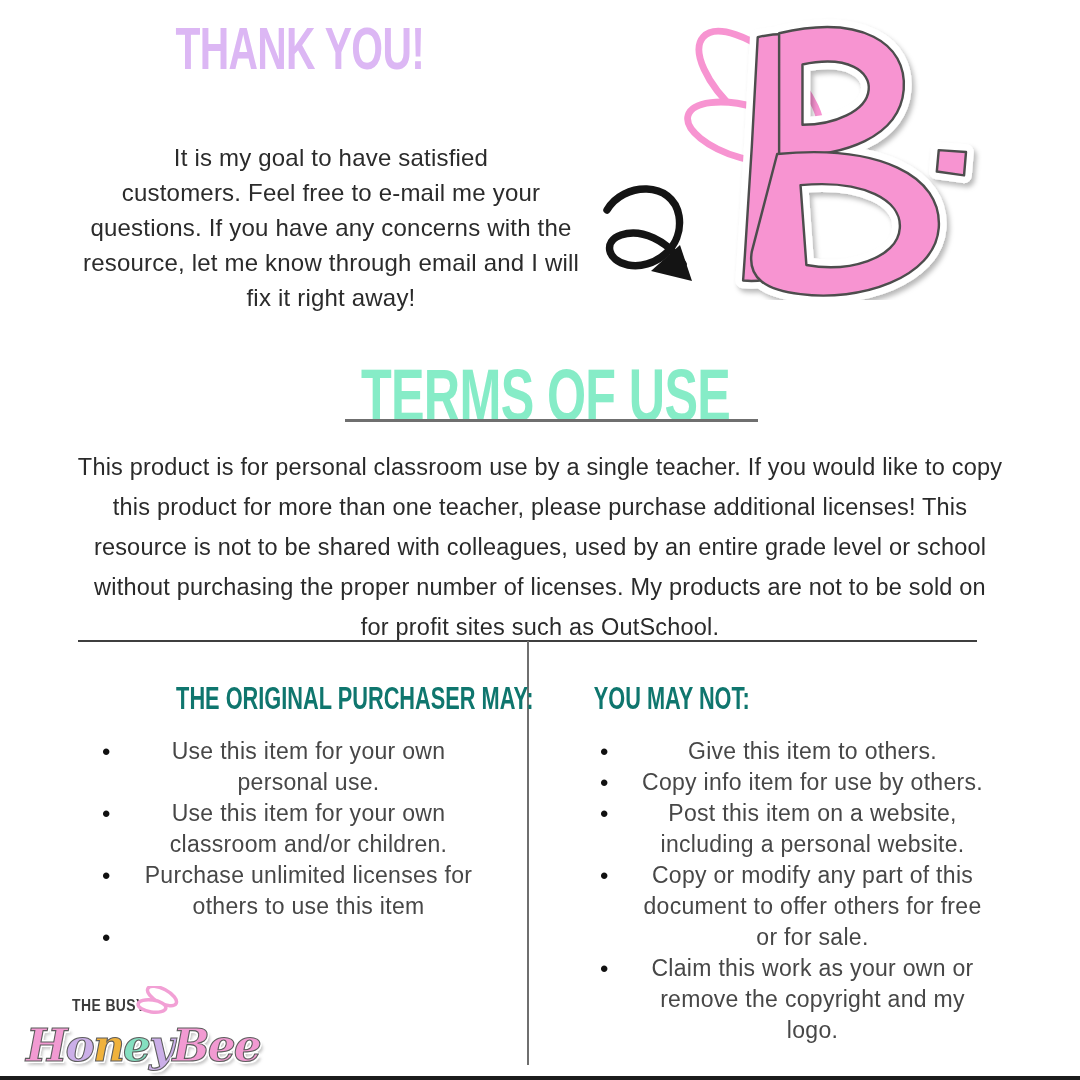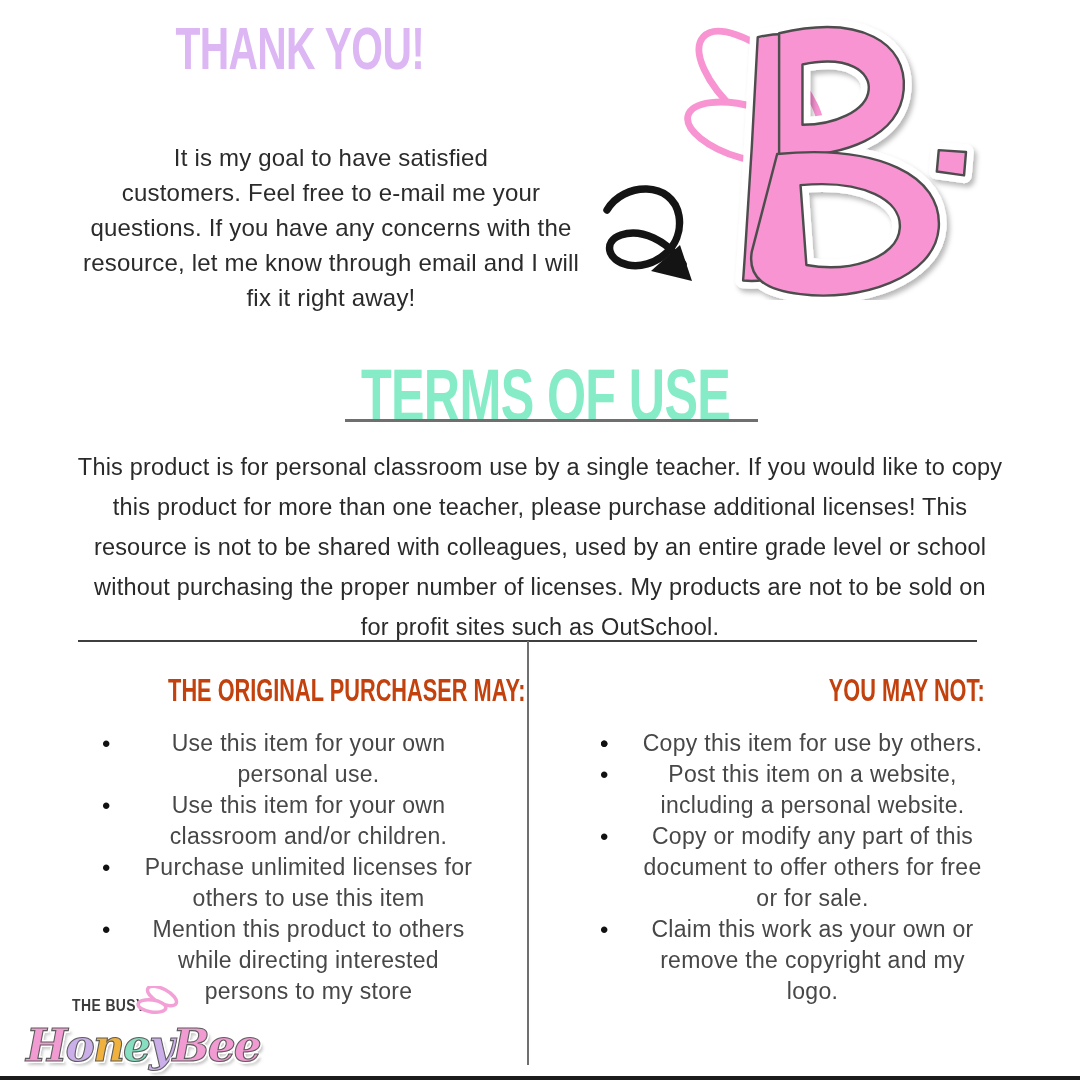--- a/index.html
+++ b/index.html
@@ -34,21 +34,21 @@
     position:absolute; left:20px; top:447px; width:1040px; margin:0;
     font-size:23.5px; line-height:40px; text-align:center; color:#2a2a2a;
     white-space:pre-line; letter-spacing:0.2px;
   }
   #hline { position:absolute; left:78px;  top:640px; width:899px; height:2px; background:#3f3f3f; }
   #vline { position:absolute; left:527px; top:641px; width:2px;  height:424px; background:#6f6f6f; }
 
   .col { position:absolute; top:658px; padding-top:8px; }
   #col-left  { left:80px;  width:415px; }
   #col-right { left:545px; width:480px; }
-  .col-heading { margin:4px; text-align:right; font-size:32px; line-height:40px; font-weight:700; color:#c2410c; }
+  .col-heading { margin:12px; text-align:left; font-size:32px; line-height:40px; font-weight:700; color:#0f766e; }
   .col ul { list-style:none; margin:18px 0 0; padding:0; font-size:23px; line-height:31px; color:#474747; letter-spacing:0.3px; }
   .col li { position:relative; text-align:center; white-space:pre-line; }
   #col-left  li { padding-left:42px; }
   #col-right li { padding-left:55px; }
   .bullet { position:absolute; top:0; font-size:24px; color:#111; }
   #col-left  .bullet { left:22px; }
   #col-right .bullet { left:55px; }
 
   #footer-logo { position:absolute; left:26px; top:992px; width:230px; height:88px; }
   #footer-top {
@@ -123,31 +123,29 @@
 
   <section id="col-left" class="col">
     <h3 class="col-heading"><span class="squeeze">THE ORIGINAL PURCHASER MAY:</span></h3>
     <ul>
         <li><span class="bullet">•</span><span>Use this item for your own
 personal use.</span></li>
         <li><span class="bullet">•</span><span>Use this item for your own
 classroom and/or children.</span></li>
         <li><span class="bullet">•</span><span>Purchase unlimited licenses for
 others to use this item</span></li>
-        <li><span class="bullet">•</span><span>Mention this product to others
-while directing interested
-persons to my store</span></li>
+        <li><span class="bullet">•</span></li>
       </ul>
   </section>
 
   <section id="col-right" class="col">
     <h3 class="col-heading"><span class="squeeze">YOU MAY NOT:</span></h3>
     <ul>
-        <li><span class="bullet">•</span></li>
-        <li><span class="bullet">•</span><span>Copy this item for use by others.</span></li>
+        <li><span class="bullet">•</span><span>Give this item to others.</span></li>
+        <li><span class="bullet">•</span><span>Copy info item for use by others.</span></li>
         <li><span class="bullet">•</span><span>Post this item on a website,
 including a personal website.</span></li>
         <li><span class="bullet">•</span><span>Copy or modify any part of this
 document to offer others for free
 or for sale.</span></li>
         <li><span class="bullet">•</span><span>Claim this work as your own or
 remove the copyright and my
 logo.</span></li>
       </ul>
   </section>

